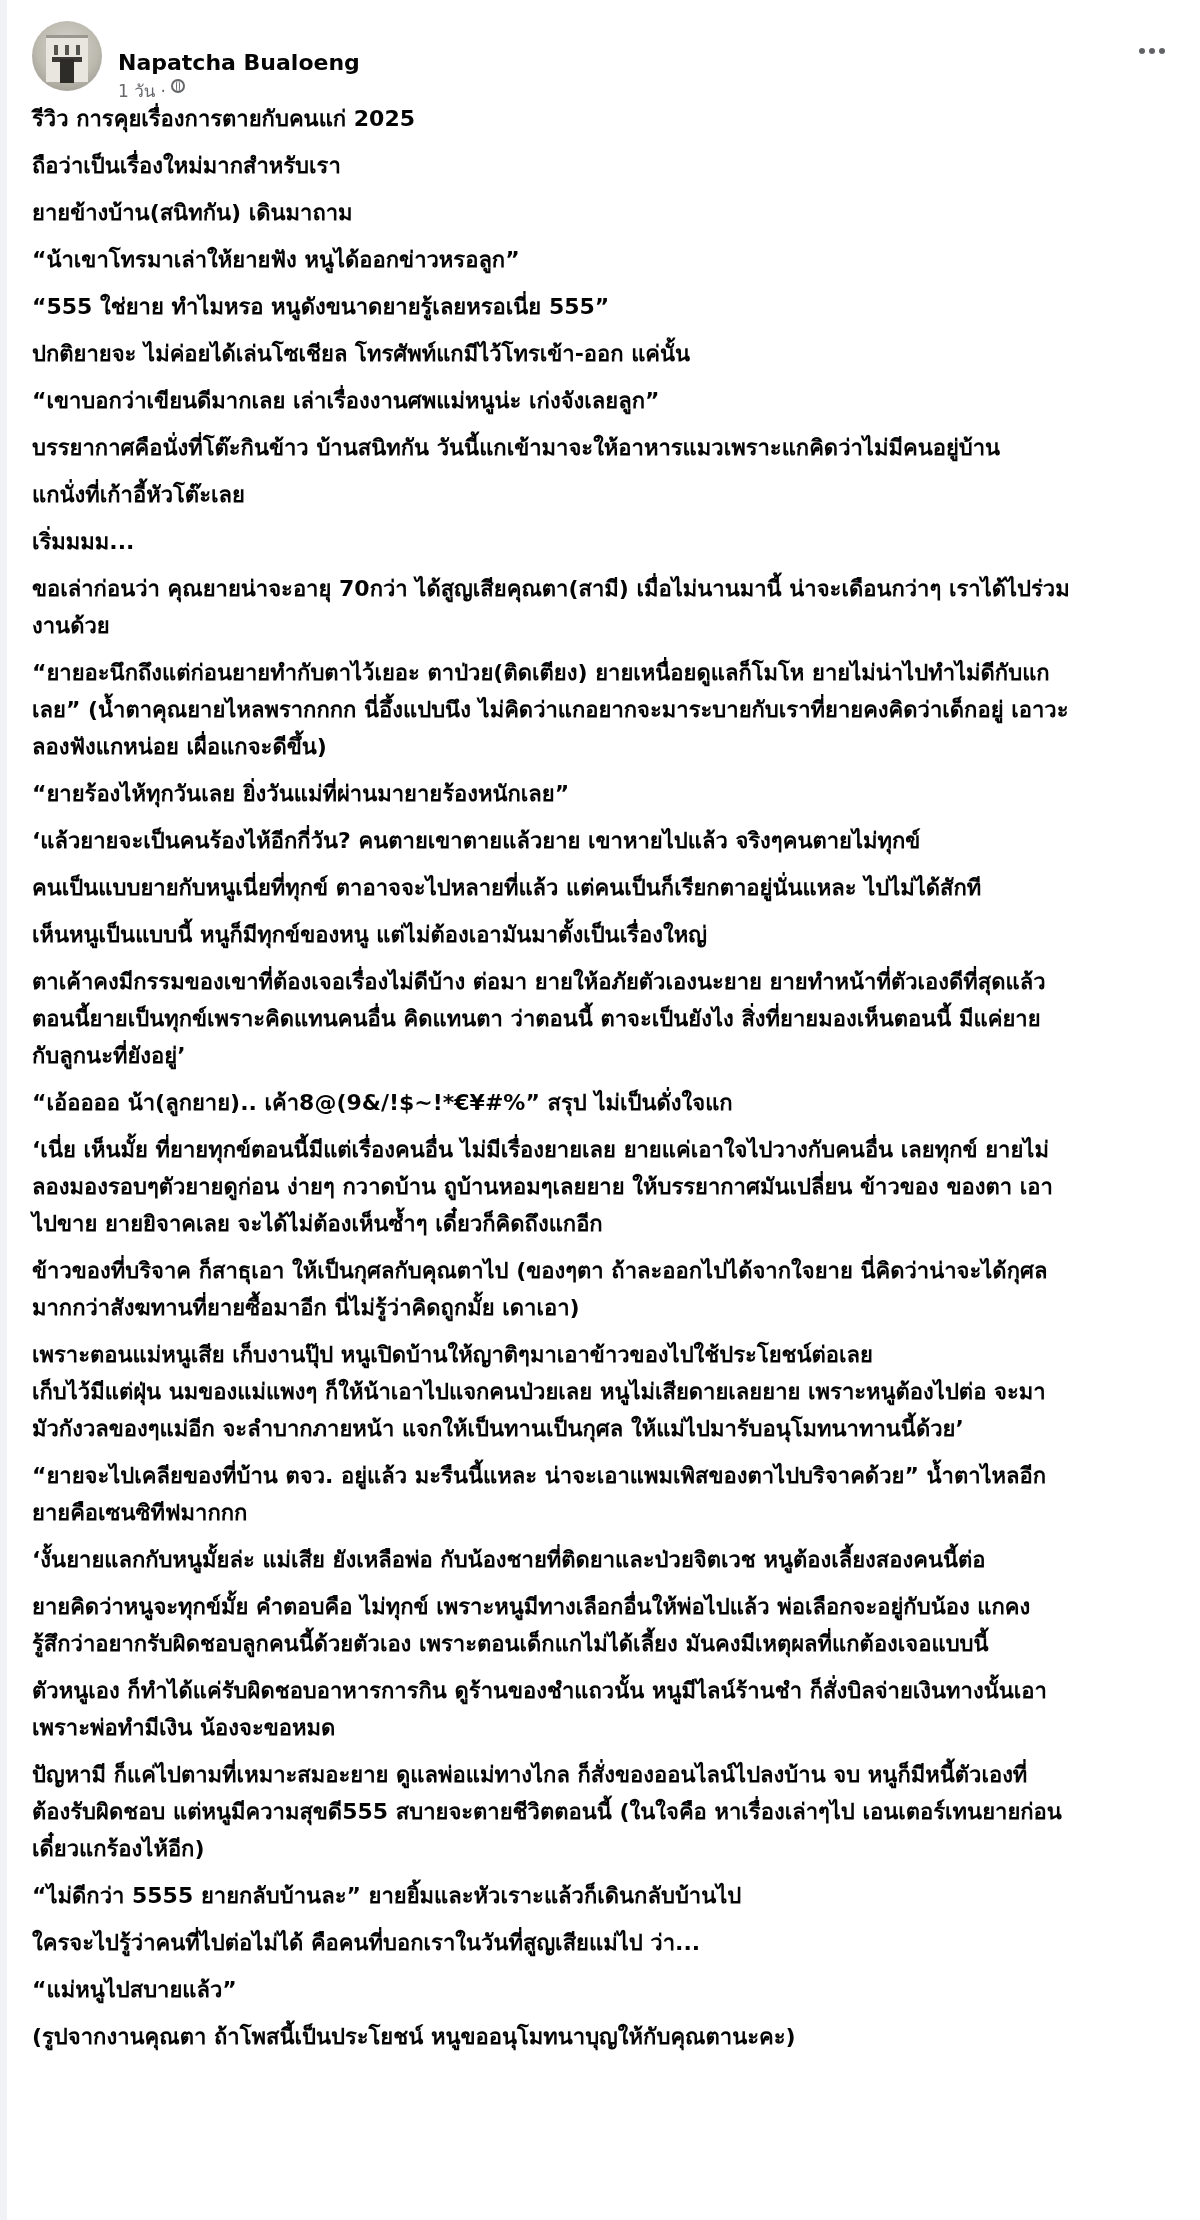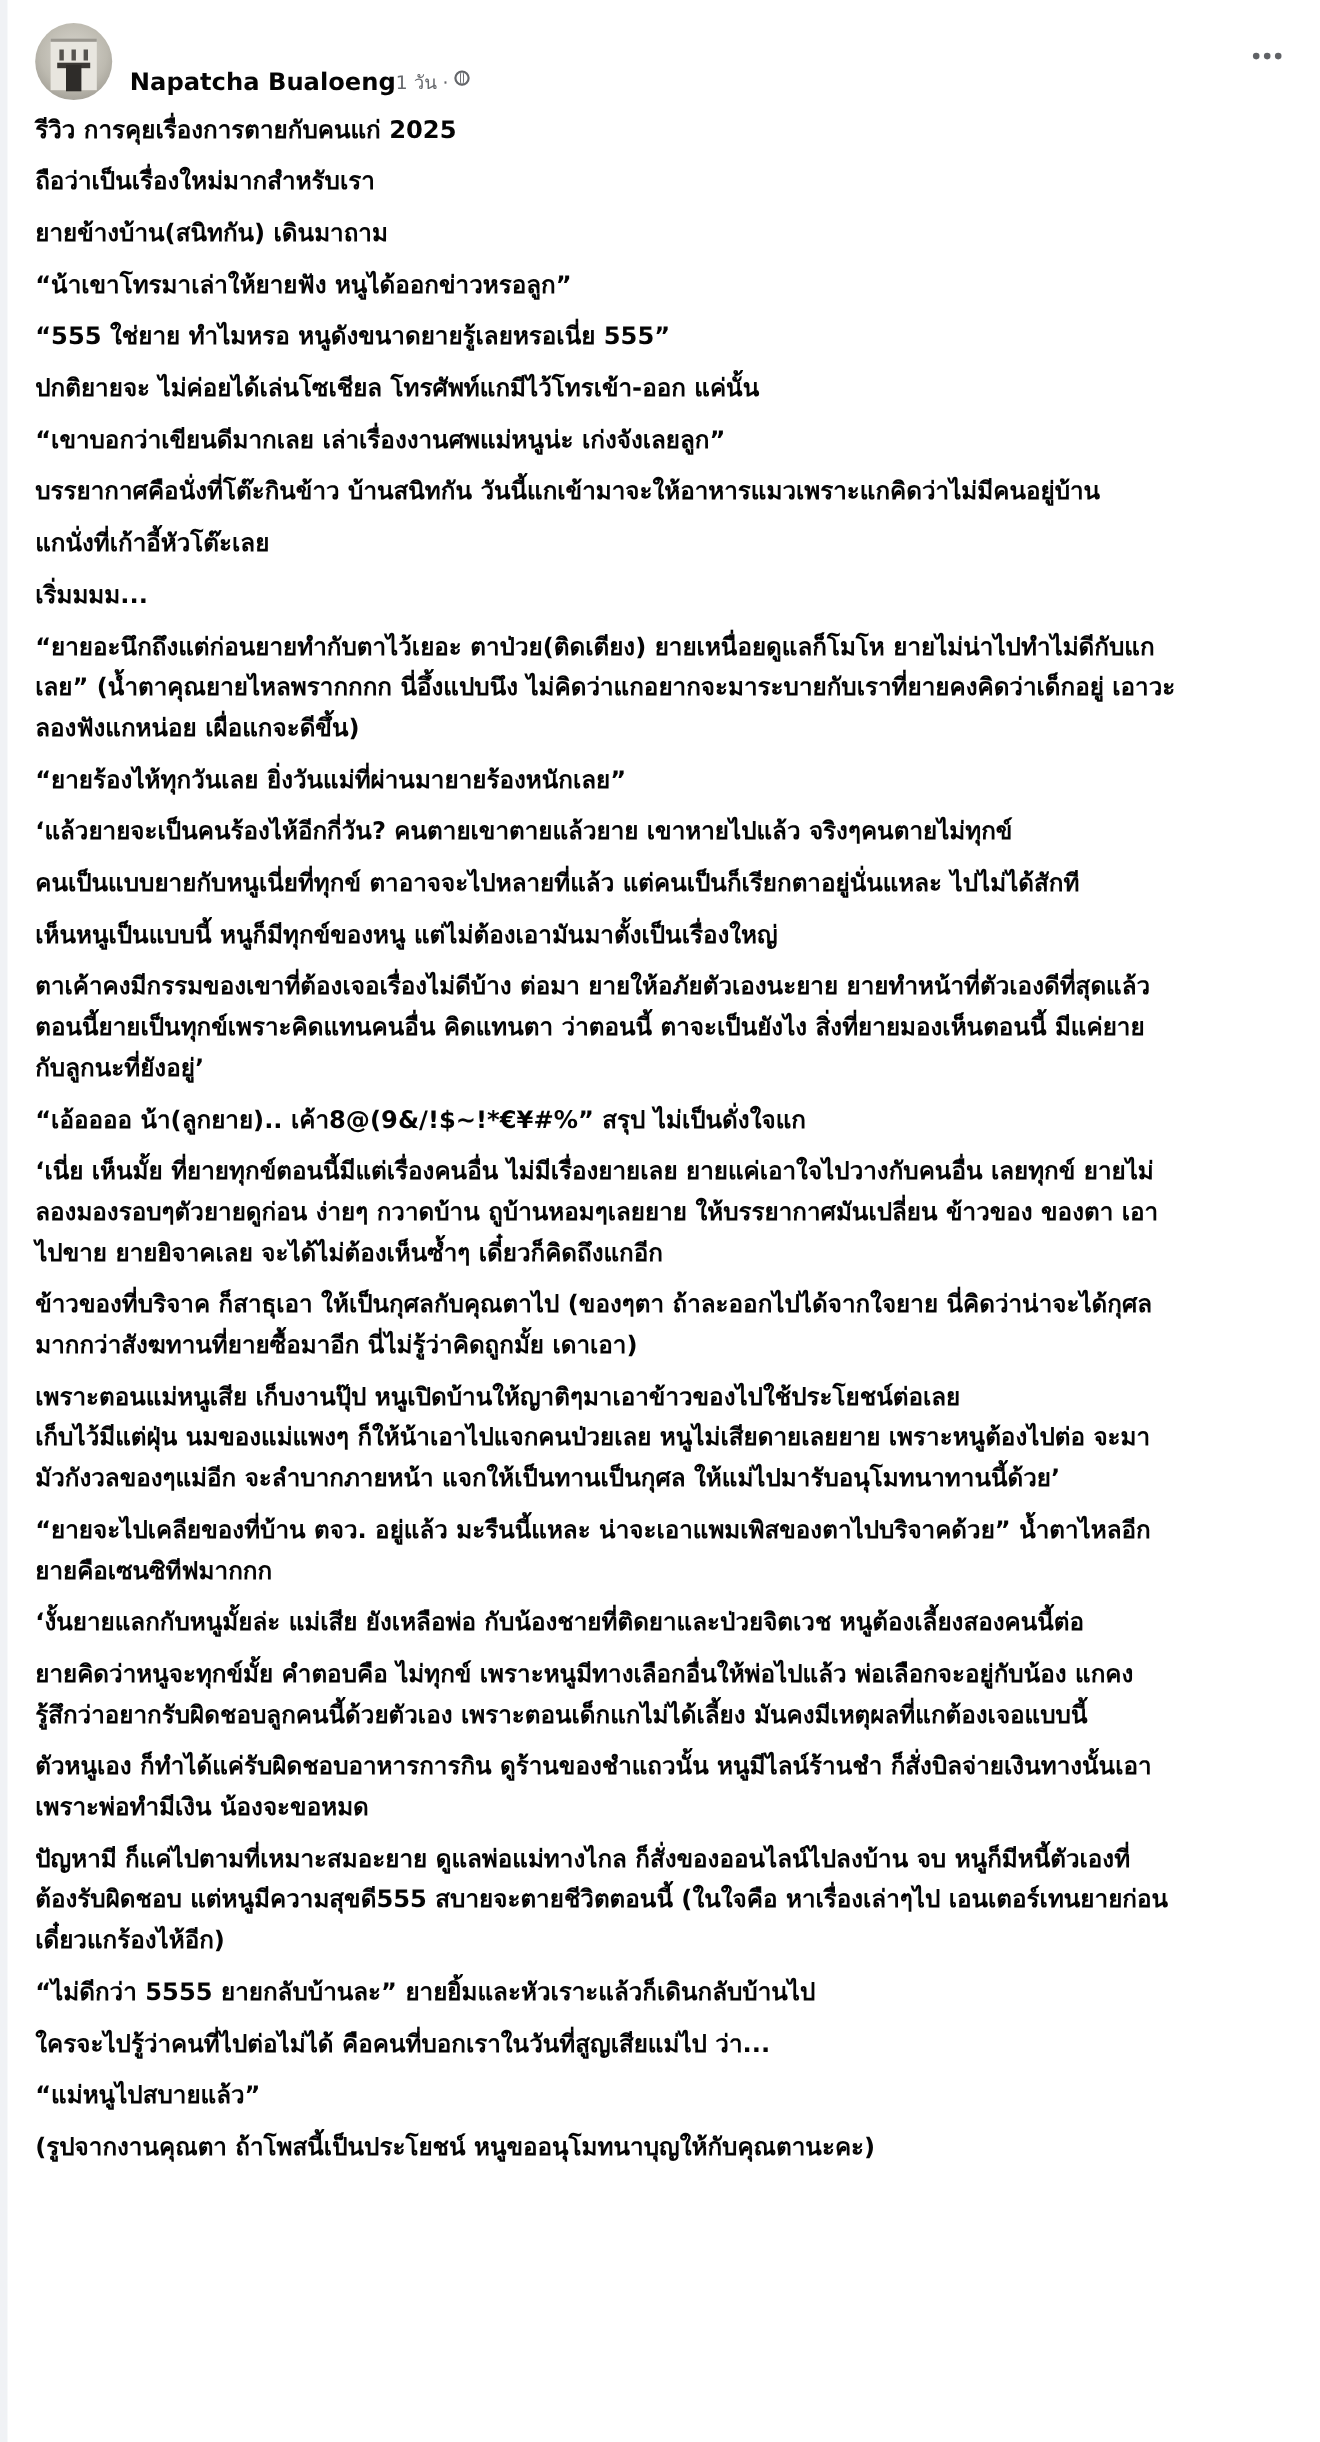--- a/index.html
+++ b/index.html
@@ -63,21 +63,21 @@
   }
   .avatar .awning {
     position: absolute;
     left: 20px; top: 36px;
     width: 30px; height: 5px;
     background: #3b3935;
   }
   .header-text {
     margin-left: 16px;
     display: flex;
-    flex-direction: row;
+    flex-direction: column;
     justify-content: center;
     margin-top: 40px;
   }
   .author-name {
     font-size: 22px;
     font-weight: 600;
     color: #050505;
     line-height: 28px;
   }
   .meta {
@@ -196,20 +196,24 @@
       <p class="para">
         <span class="line">บรรยากาศคือนั่งที่โต๊ะกินข้าว บ้านสนิทกัน วันนี้แกเข้ามาจะให้อาหารแมวเพราะแกคิดว่าไม่มีคนอยู่บ้าน</span>
       </p>
       <p class="para">
         <span class="line">แกนั่งที่เก้าอี้หัวโต๊ะเลย</span>
       </p>
       <p class="para">
         <span class="line">เริ่มมมม...</span>
       </p>
       <p class="para">
+        <span class="line">ขอเล่าก่อนว่า คุณยายน่าจะอายุ 70กว่า ได้สูญเสียคุณตา(สามี) เมื่อไม่นานมานี้ น่าจะเดือนกว่าๆ เราได้ไปร่วม</span>
+        <span class="line">งานด้วย</span>
+      </p>
+      <p class="para">
         <span class="line">“ยายอะนึกถึงแต่ก่อนยายทำกับตาไว้เยอะ ตาป่วย(ติดเตียง) ยายเหนื่อยดูแลก็โมโห ยายไม่น่าไปทำไม่ดีกับแก</span>
         <span class="line">เลย” (น้ำตาคุณยายไหลพรากกกก นี่อึ้งแปบนึง ไม่คิดว่าแกอยากจะมาระบายกับเราที่ยายคงคิดว่าเด็กอยู่ เอาวะ</span>
         <span class="line">ลองฟังแกหน่อย เผื่อแกจะดีขึ้น)</span>
       </p>
       <p class="para">
         <span class="line">“ยายร้องไห้ทุกวันเลย ยิ่งวันแม่ที่ผ่านมายายร้องหนักเลย”</span>
       </p>
       <p class="para">
         <span class="line">‘แล้วยายจะเป็นคนร้องไห้อีกกี่วัน? คนตายเขาตายแล้วยาย เขาหายไปแล้ว จริงๆคนตายไม่ทุกข์</span>
       </p>

